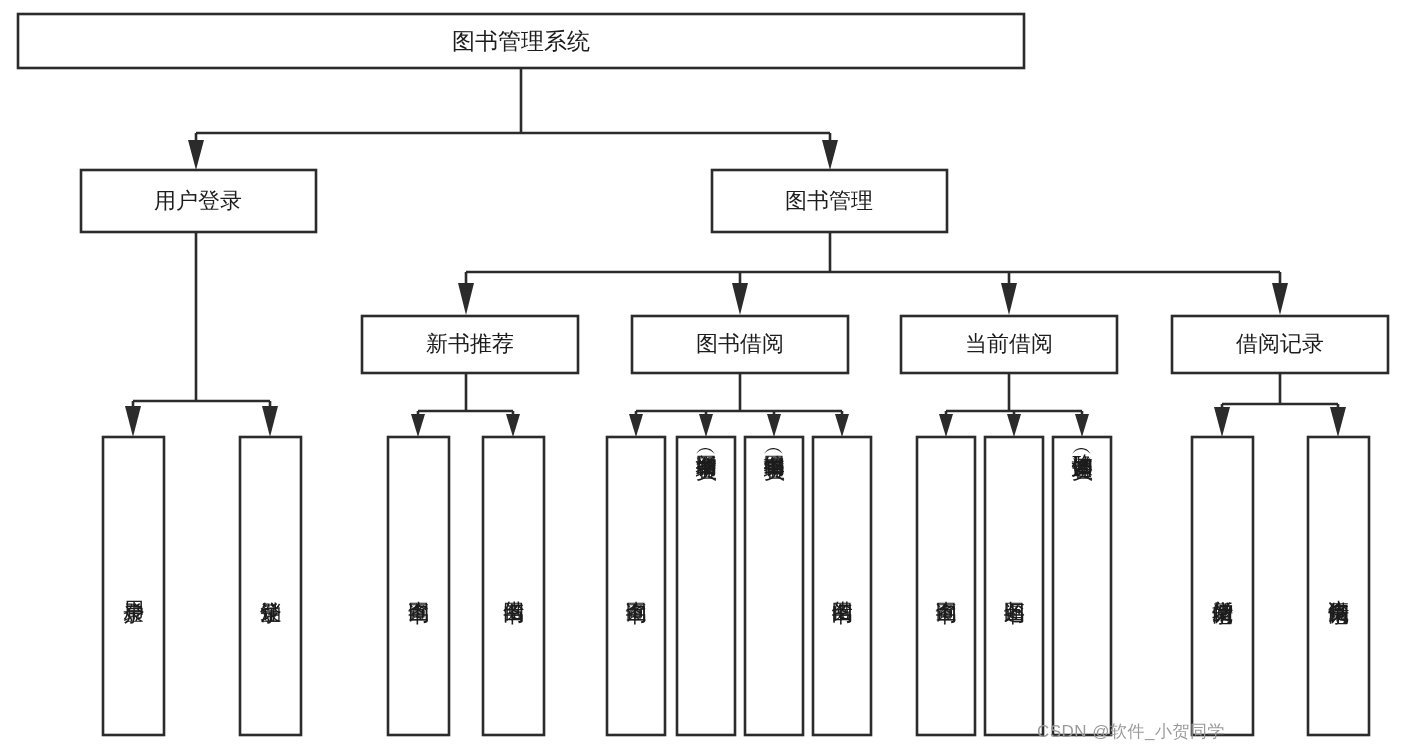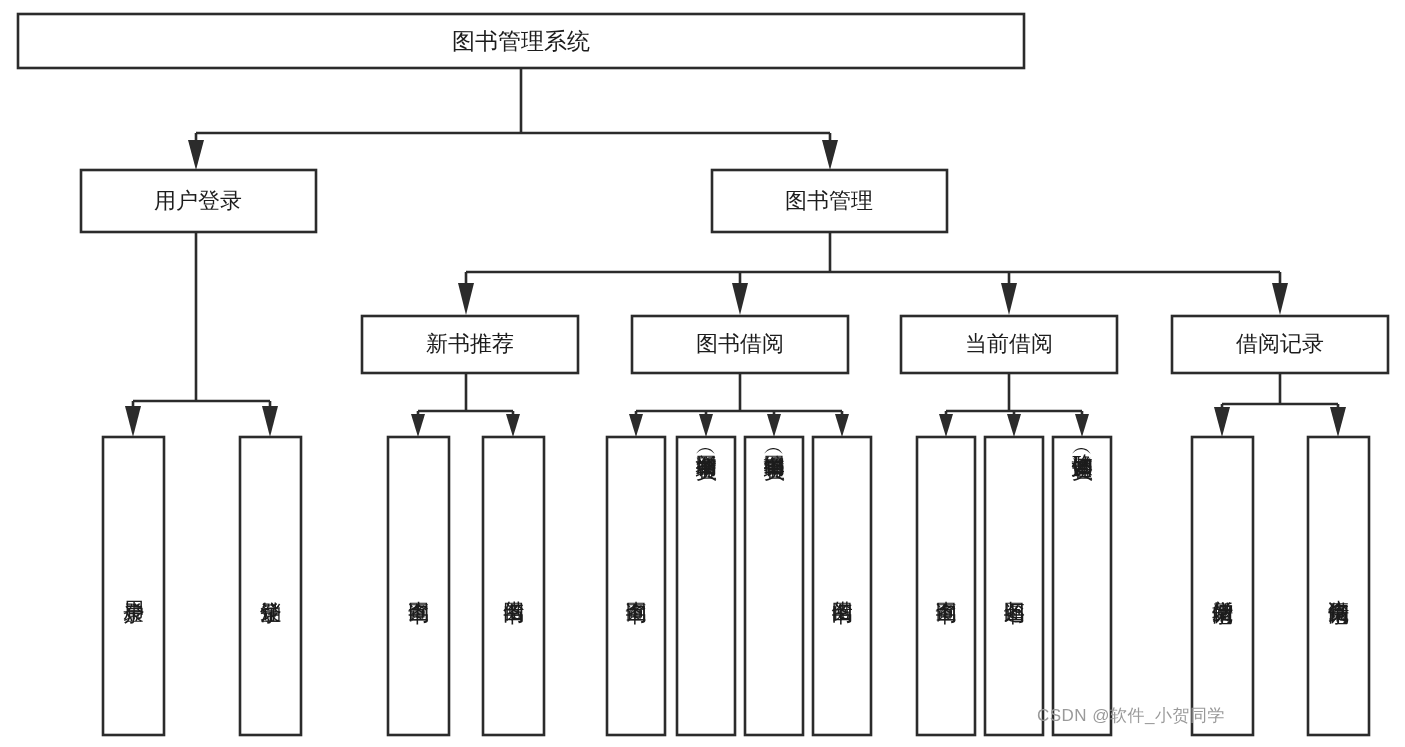--- a/index.html
+++ b/index.html
@@ -65,21 +65,21 @@
     color: #1c1c1c;
     writing-mode: vertical-rl;
     text-orientation: upright;
     letter-spacing: 1px;
     white-space: nowrap;
     text-align: center;
   }
   .watermark {
     position: absolute;
     right: 10px;
-    bottom: 20px;
+    bottom: 4px;
     font-family: "Liberation Sans", sans-serif;
     font-size: 17px;
     color: #9a9a9a;
     letter-spacing: 0.5px;
     white-space: nowrap;
   }
 </style>
 </head>
 <body>
 

